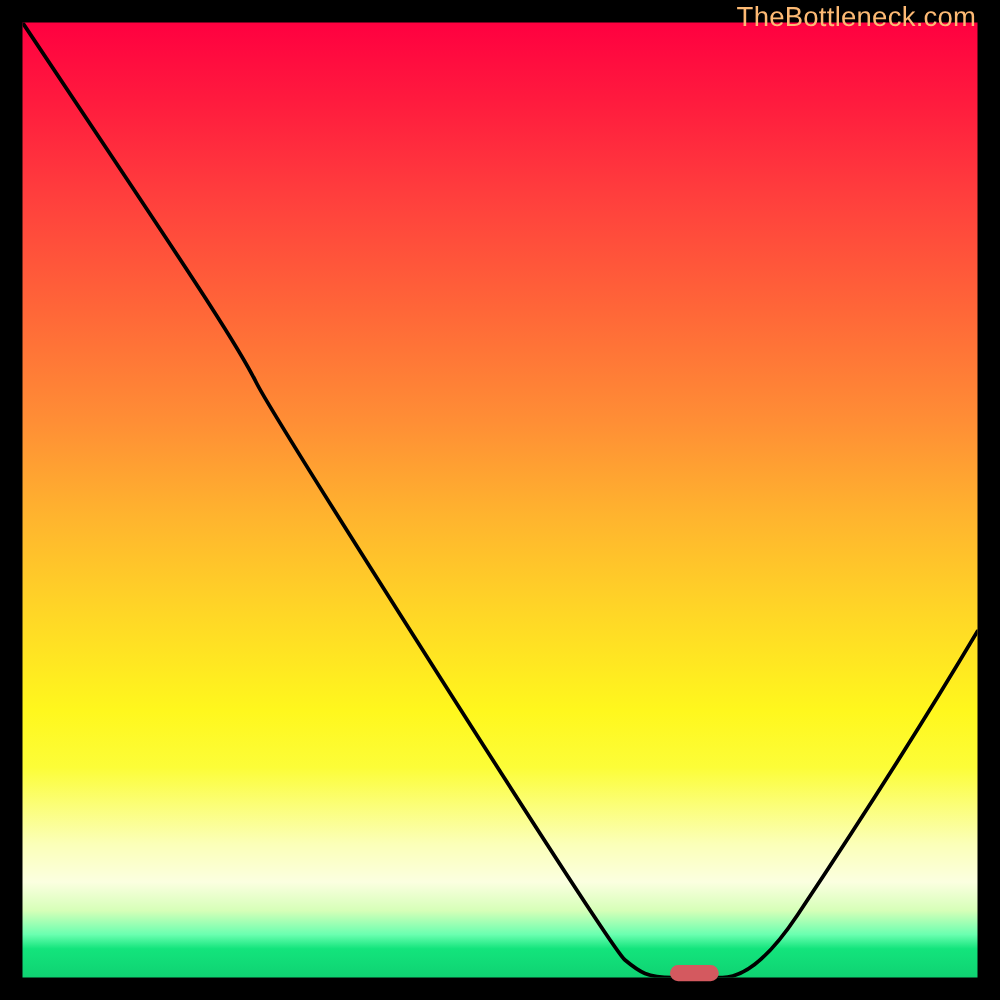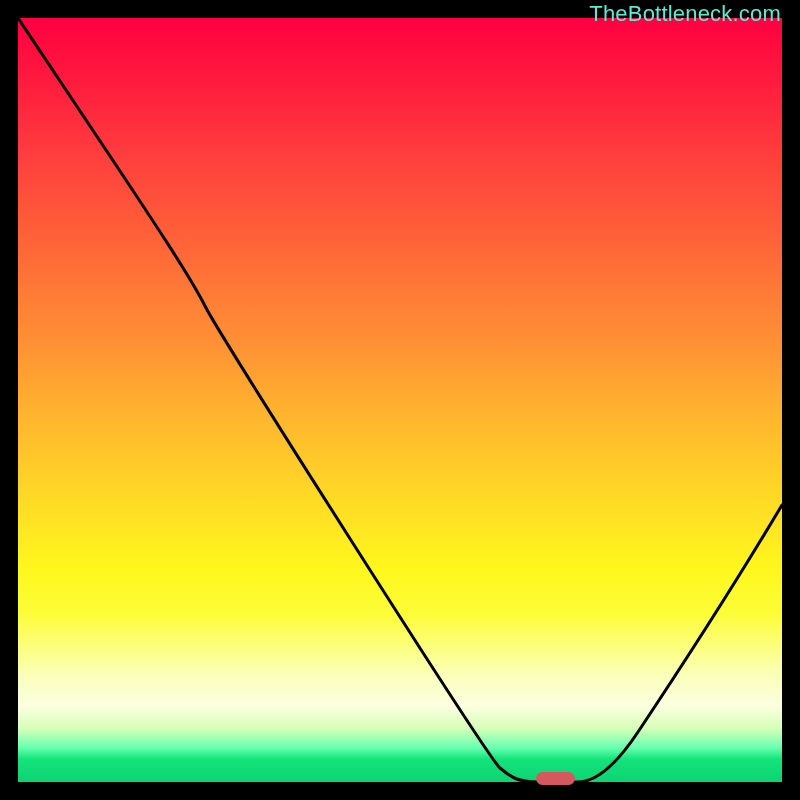--- a/index.html
+++ b/index.html
@@ -37,21 +37,21 @@
       #fbffe0 90%,
       #d6ffb8 93%,
       #6affb0 95.5%,
       #13e47c 97%,
       #0fd272 100%);
   }
   .watermark {
     position: absolute;
     top: 1px;
     right: 19px;
-    color: #5eead4;
+    color: #fdba74;
     font-size: 22px;
     font-weight: 500;
     letter-spacing: 0.2px;
     font-family: Arial, Helvetica, sans-serif;
     user-select: none;
   }
   .curve-svg {
     position: absolute;
     left: 18px;
     top: 18px;

